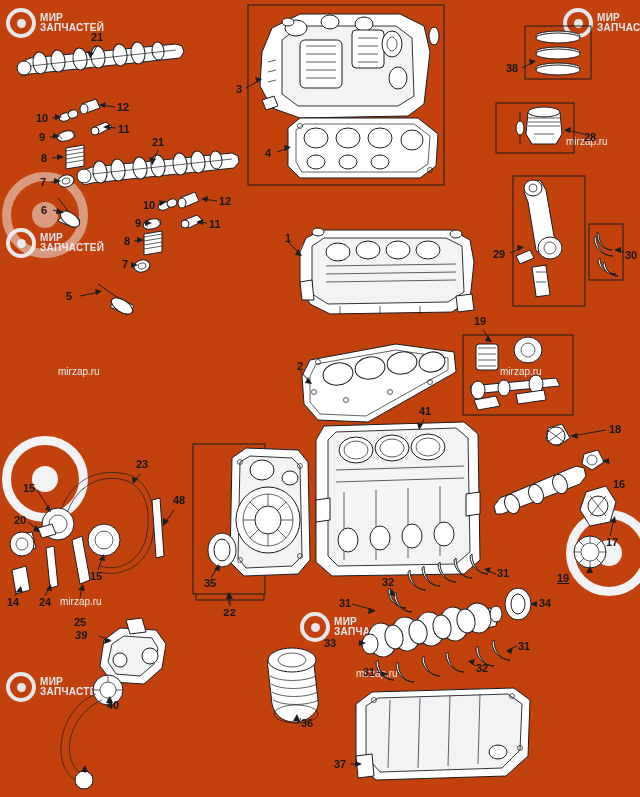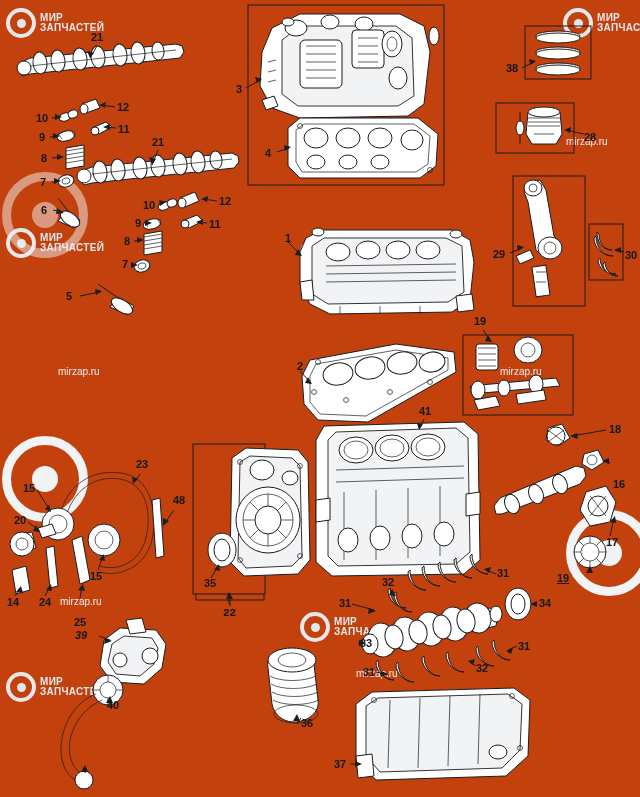--- a/index.html
+++ b/index.html
@@ -730,21 +730,21 @@
   <div class="num" style="left:506px;top:63px;">38</div>
   <div class="num" style="left:584px;top:132px;">28</div>
   <div class="num" style="left:493px;top:249px;">29</div>
   <div class="num" style="left:625px;top:250px;">30</div>
   <div class="num" style="left:497px;top:568px;">31</div>
   <div class="num" style="left:339px;top:598px;">31</div>
   <div class="num" style="left:363px;top:667px;">31</div>
   <div class="num" style="left:518px;top:641px;">31</div>
   <div class="num" style="left:382px;top:577px;">32</div>
   <div class="num" style="left:476px;top:663px;">32</div>
-  <div class="num" style="left:360px;top:638px;">33</div>
+  <div class="num" style="left:324px;top:638px;">33</div>
   <div class="num" style="left:539px;top:598px;">34</div>
   <div class="num" style="left:204px;top:578px;">35</div>
   <div class="num" style="left:301px;top:718px;">36</div>
   <div class="num" style="left:334px;top:759px;">37</div>
   <div class="num" style="left:82px;top:771px;margin-top:38px;">38</div>
   <div class="num" style="left:75px;top:630px;font-style:italic;">39</div>
   <div class="num" style="left:107px;top:700px;">40</div>
   <div class="num" style="left:419px;top:406px;text-align:right;">41</div>
 
 </div>

